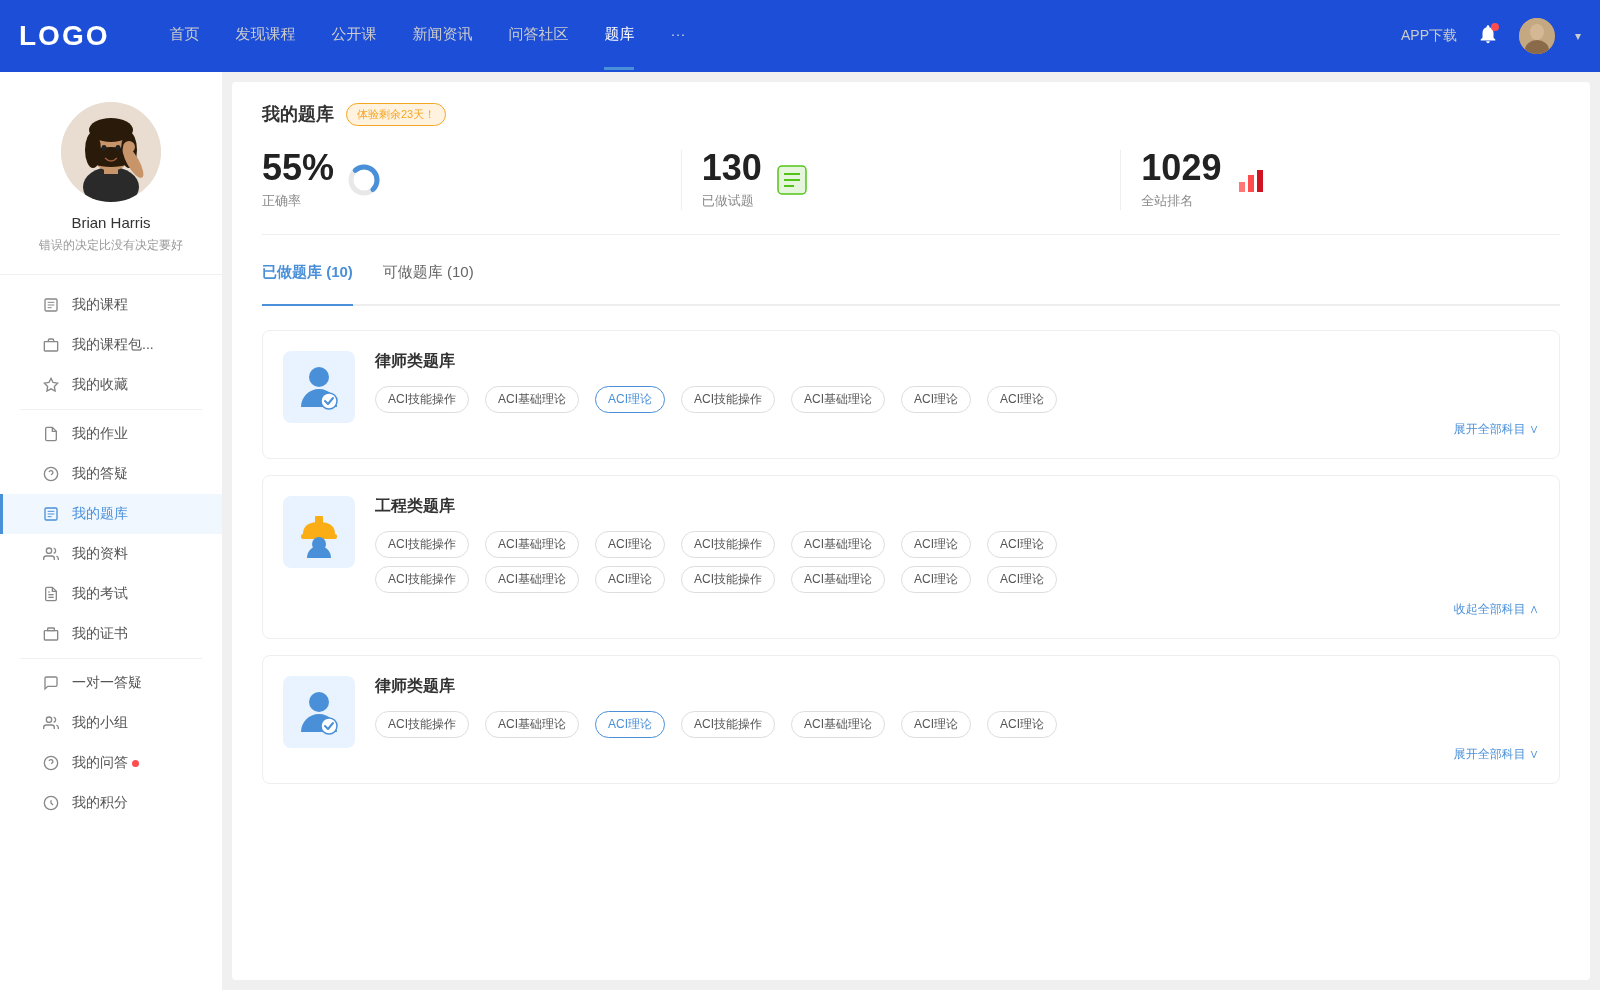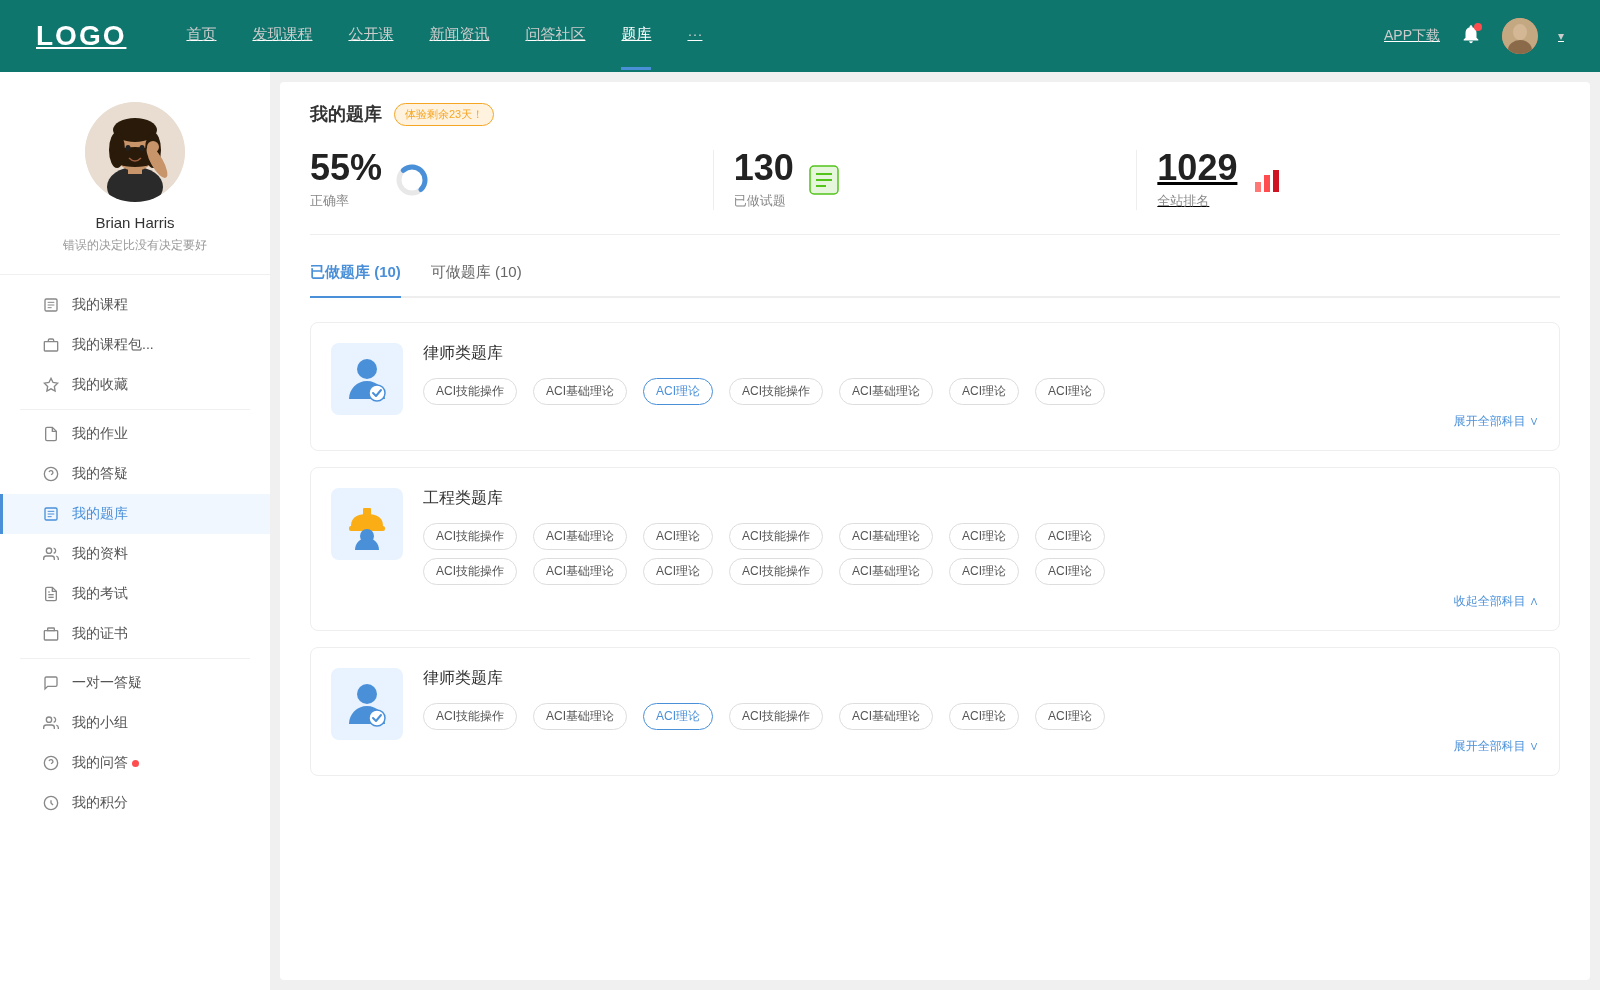--- a/index.html
+++ b/index.html
@@ -1,27 +1,26 @@
 <!DOCTYPE html>
 <html><head>
   <meta charset="utf-8">
   <style>
     * { box-sizing: border-box; margin: 0; padding: 0; }
     body { font-family: -apple-system, BlinkMacSystemFont, 'PingFang SC', 'Microsoft YaHei', sans-serif; background: #f0f0f0; min-height: 990px; }
 
     
     .navbar {
-      background: #0f766e;
+      background: #1d4ed8;
       height: 72px;
       display: flex;
       align-items: center;
-      padding: 0 36px;
+      padding: 0 19px;
       color: white;
       position: relative;
-      text-decoration: underline;
     }
     .nav-logo {
       font-size: 28px;
       font-weight: 900;
       color: white;
       letter-spacing: 2px;
       margin-right: 60px;
     }
     .nav-items {
       display: flex;
@@ -97,21 +96,21 @@
 
     
     .main-container {
       display: flex;
       min-height: 918px;
       background: #f0f0f0;
     }
 
     
     .sidebar {
-      width: 270px;
+      width: 222px;
       background: white;
       padding: 30px 0 20px 0;
       flex-shrink: 0;
     }
     .profile-section {
       text-align: center;
       padding: 0 20px 20px 20px;
       border-bottom: 1px solid #f0f0f0;
       margin-bottom: 10px;
     }
@@ -239,21 +238,20 @@
       align-items: center;
       gap: 12px;
       padding: 0 20px;
       border-right: 1px solid #eee;
     }
     .stat-item:first-child {
       padding-left: 0;
     }
     .stat-item:last-child {
       border-right: none;
-      text-decoration: underline;
     }
     .stat-number {
       font-size: 36px;
       font-weight: 700;
       color: #222;
       line-height: 1;
     }
     .stat-label {
       font-size: 13px;
       color: #888;
@@ -276,21 +274,21 @@
     
     .tabs-row {
       display: flex;
       gap: 30px;
       margin-bottom: 24px;
       border-bottom: 2px solid #eee;
     }
     .tab {
       font-size: 15px;
       color: #666;
-      padding-bottom: 14px;
+      padding-bottom: 22px;
       cursor: pointer;
       position: relative;
     }
     .tab.active {
       color: #4a90d9;
       font-weight: 600;
     }
     .tab.active::after {
       content: '';
       position: absolute;
@@ -319,21 +317,21 @@
       display: flex;
       align-items: center;
       justify-content: center;
       flex-shrink: 0;
     }
     .bank-info {
       flex: 1;
     }
     .bank-name {
       font-size: 16px;
-      font-weight: 400;
+      font-weight: 700;
       color: #333;
       margin-bottom: 14px;
     }
     .bank-tags {
       display: flex;
       flex-wrap: wrap;
       gap: 16px;
       margin-bottom: 8px;
     }
     .tag {

